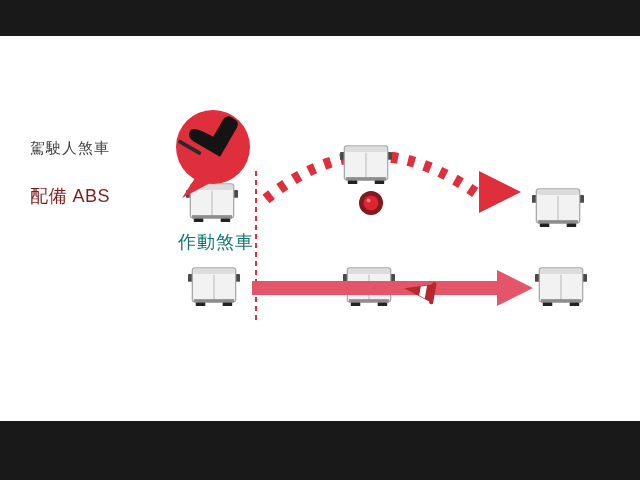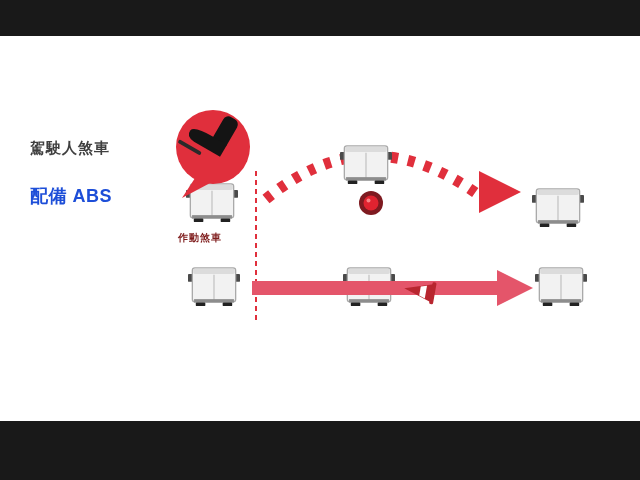--- a/index.html
+++ b/index.html
@@ -3,24 +3,24 @@
 <meta charset="utf-8">
 <style>
   html,body{margin:0;padding:0;background:#fff;}
   .stage{
     position:relative;width:640px;height:480px;background:#ffffff;overflow:hidden;
     font-family:"Liberation Sans","DejaVu Sans",sans-serif;
   }
   .bar{position:absolute;left:0;width:640px;background:#191919;}
   .bar.top{top:0;height:36px;}
   .bar.bottom{bottom:0;height:59px;}
-  .lbl{position:absolute;font-weight:bold;white-space:nowrap;line-height:1;text-align:right;}
+  .lbl{position:absolute;font-weight:normal;white-space:nowrap;line-height:1;text-align:right;}
   .lbl.small{font-size:15px;color:#3f3f3f;letter-spacing:1px;}
-  .lbl.big{font-size:18px;color:#1d4ed8;letter-spacing:0.5px;}
-  .lbl.red{font-size:10px;color:#7f1d1d;letter-spacing:1px;}
+  .lbl.big{font-size:18px;color:#7f1d1d;letter-spacing:0.5px;}
+  .lbl.red{font-size:18px;color:#0f766e;letter-spacing:1px;}
   svg.canvas{position:absolute;top:0;left:0;}
 </style>
 </head>
 <body>
 
 <div class="stage">
 
   <div class="bar top"></div>
   <div class="bar bottom"></div>
 

